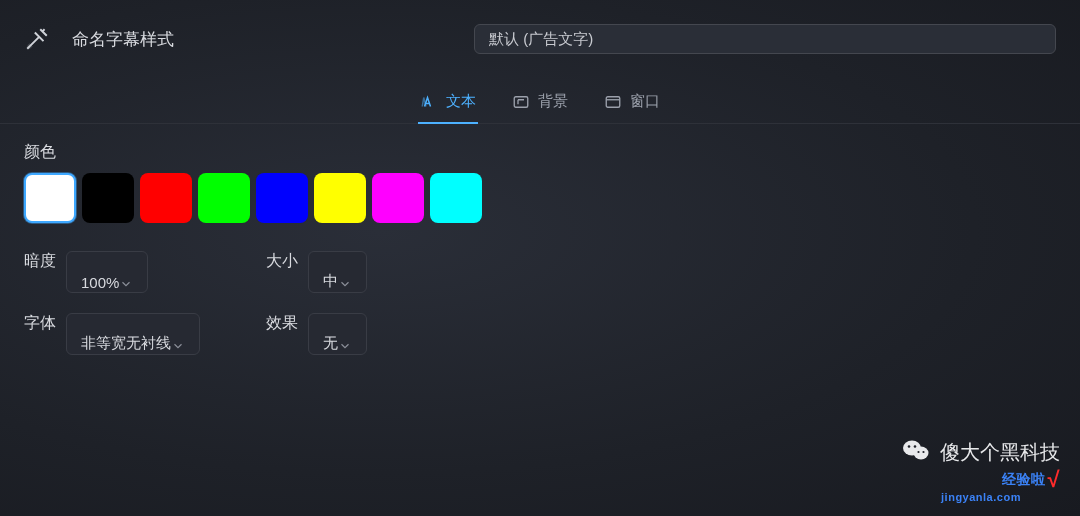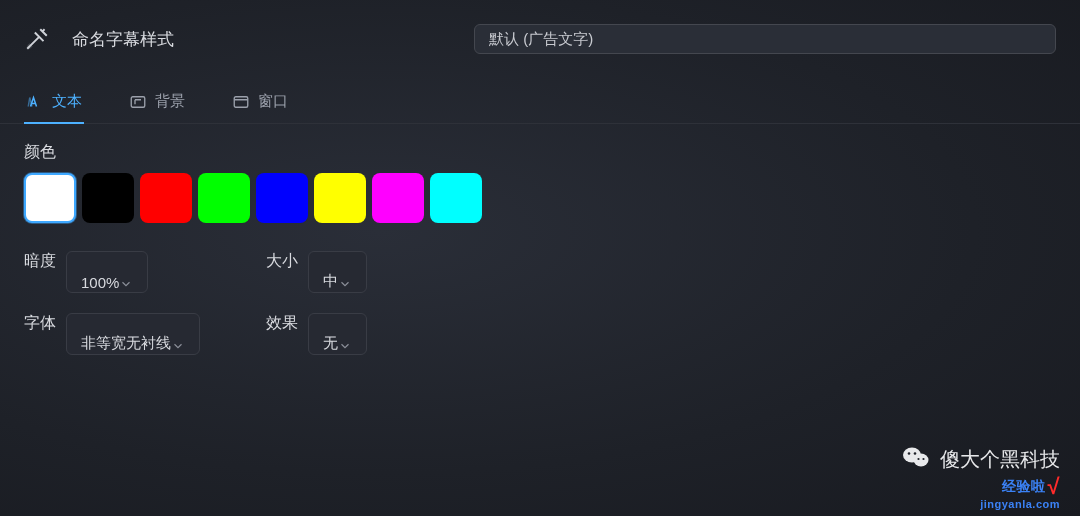--- a/index.html
+++ b/index.html
@@ -42,21 +42,22 @@
       border-radius: 6px;
       color: #c8cad0;
       font-size: 15px;
       padding: 0 14px;
       outline: none;
     }
     .tabs {
       display: flex;
       padding: 8px 24px 0 24px;
       border-bottom: 1px solid #2e3139;
-      gap: 43px;
+      gap: 32px;
+      justify-content: center;
     }
     .tab {
       display: flex;
       align-items: center;
       gap: 8px;
       padding: 10px 2px 12px 2px;
       font-size: 15px;
       color: #9ba0ab;
       cursor: pointer;
       position: relative;
@@ -124,21 +125,21 @@
       color: #d8dadf;
       font-size: 15px;
     }
     .chevron {
       width: 14px;
       height: 14px;
       color: #8b8f99;
     }
     .watermark {
       position: absolute;
-      bottom: 6px;
+      bottom: 13px;
       right: 20px;
       text-align: right;
       color: #e8e9eb;
     }
     .wm-top {
       display: flex;
       align-items: center;
       gap: 4px;
       font-size: 20px;
       font-weight: 500;
@@ -269,16 +270,16 @@
         <circle cx="16.5" cy="14" r="1.1" fill="#1e2128"></circle>
         <circle cx="21.5" cy="14" r="1.1" fill="#1e2128"></circle>
       </svg>
     </span>
     <span>傻大个黑科技</span>
   </div>
   <div class="wm-bottom">
     <span class="wm-bottom-text">经验啦</span>
     <span class="wm-check">√</span>
   </div>
-  <div class="wm-bottom" style="font-size:11px; font-weight:700; margin-top:-2px;">
+  <div class="wm-bottom" style="font-size:11px; font-weight:700; margin-top:-2px;justify-content:center;">
     <span class="wm-bottom-text">jingyanla.com</span>
   </div>
 </div>
 
 </body></html>

